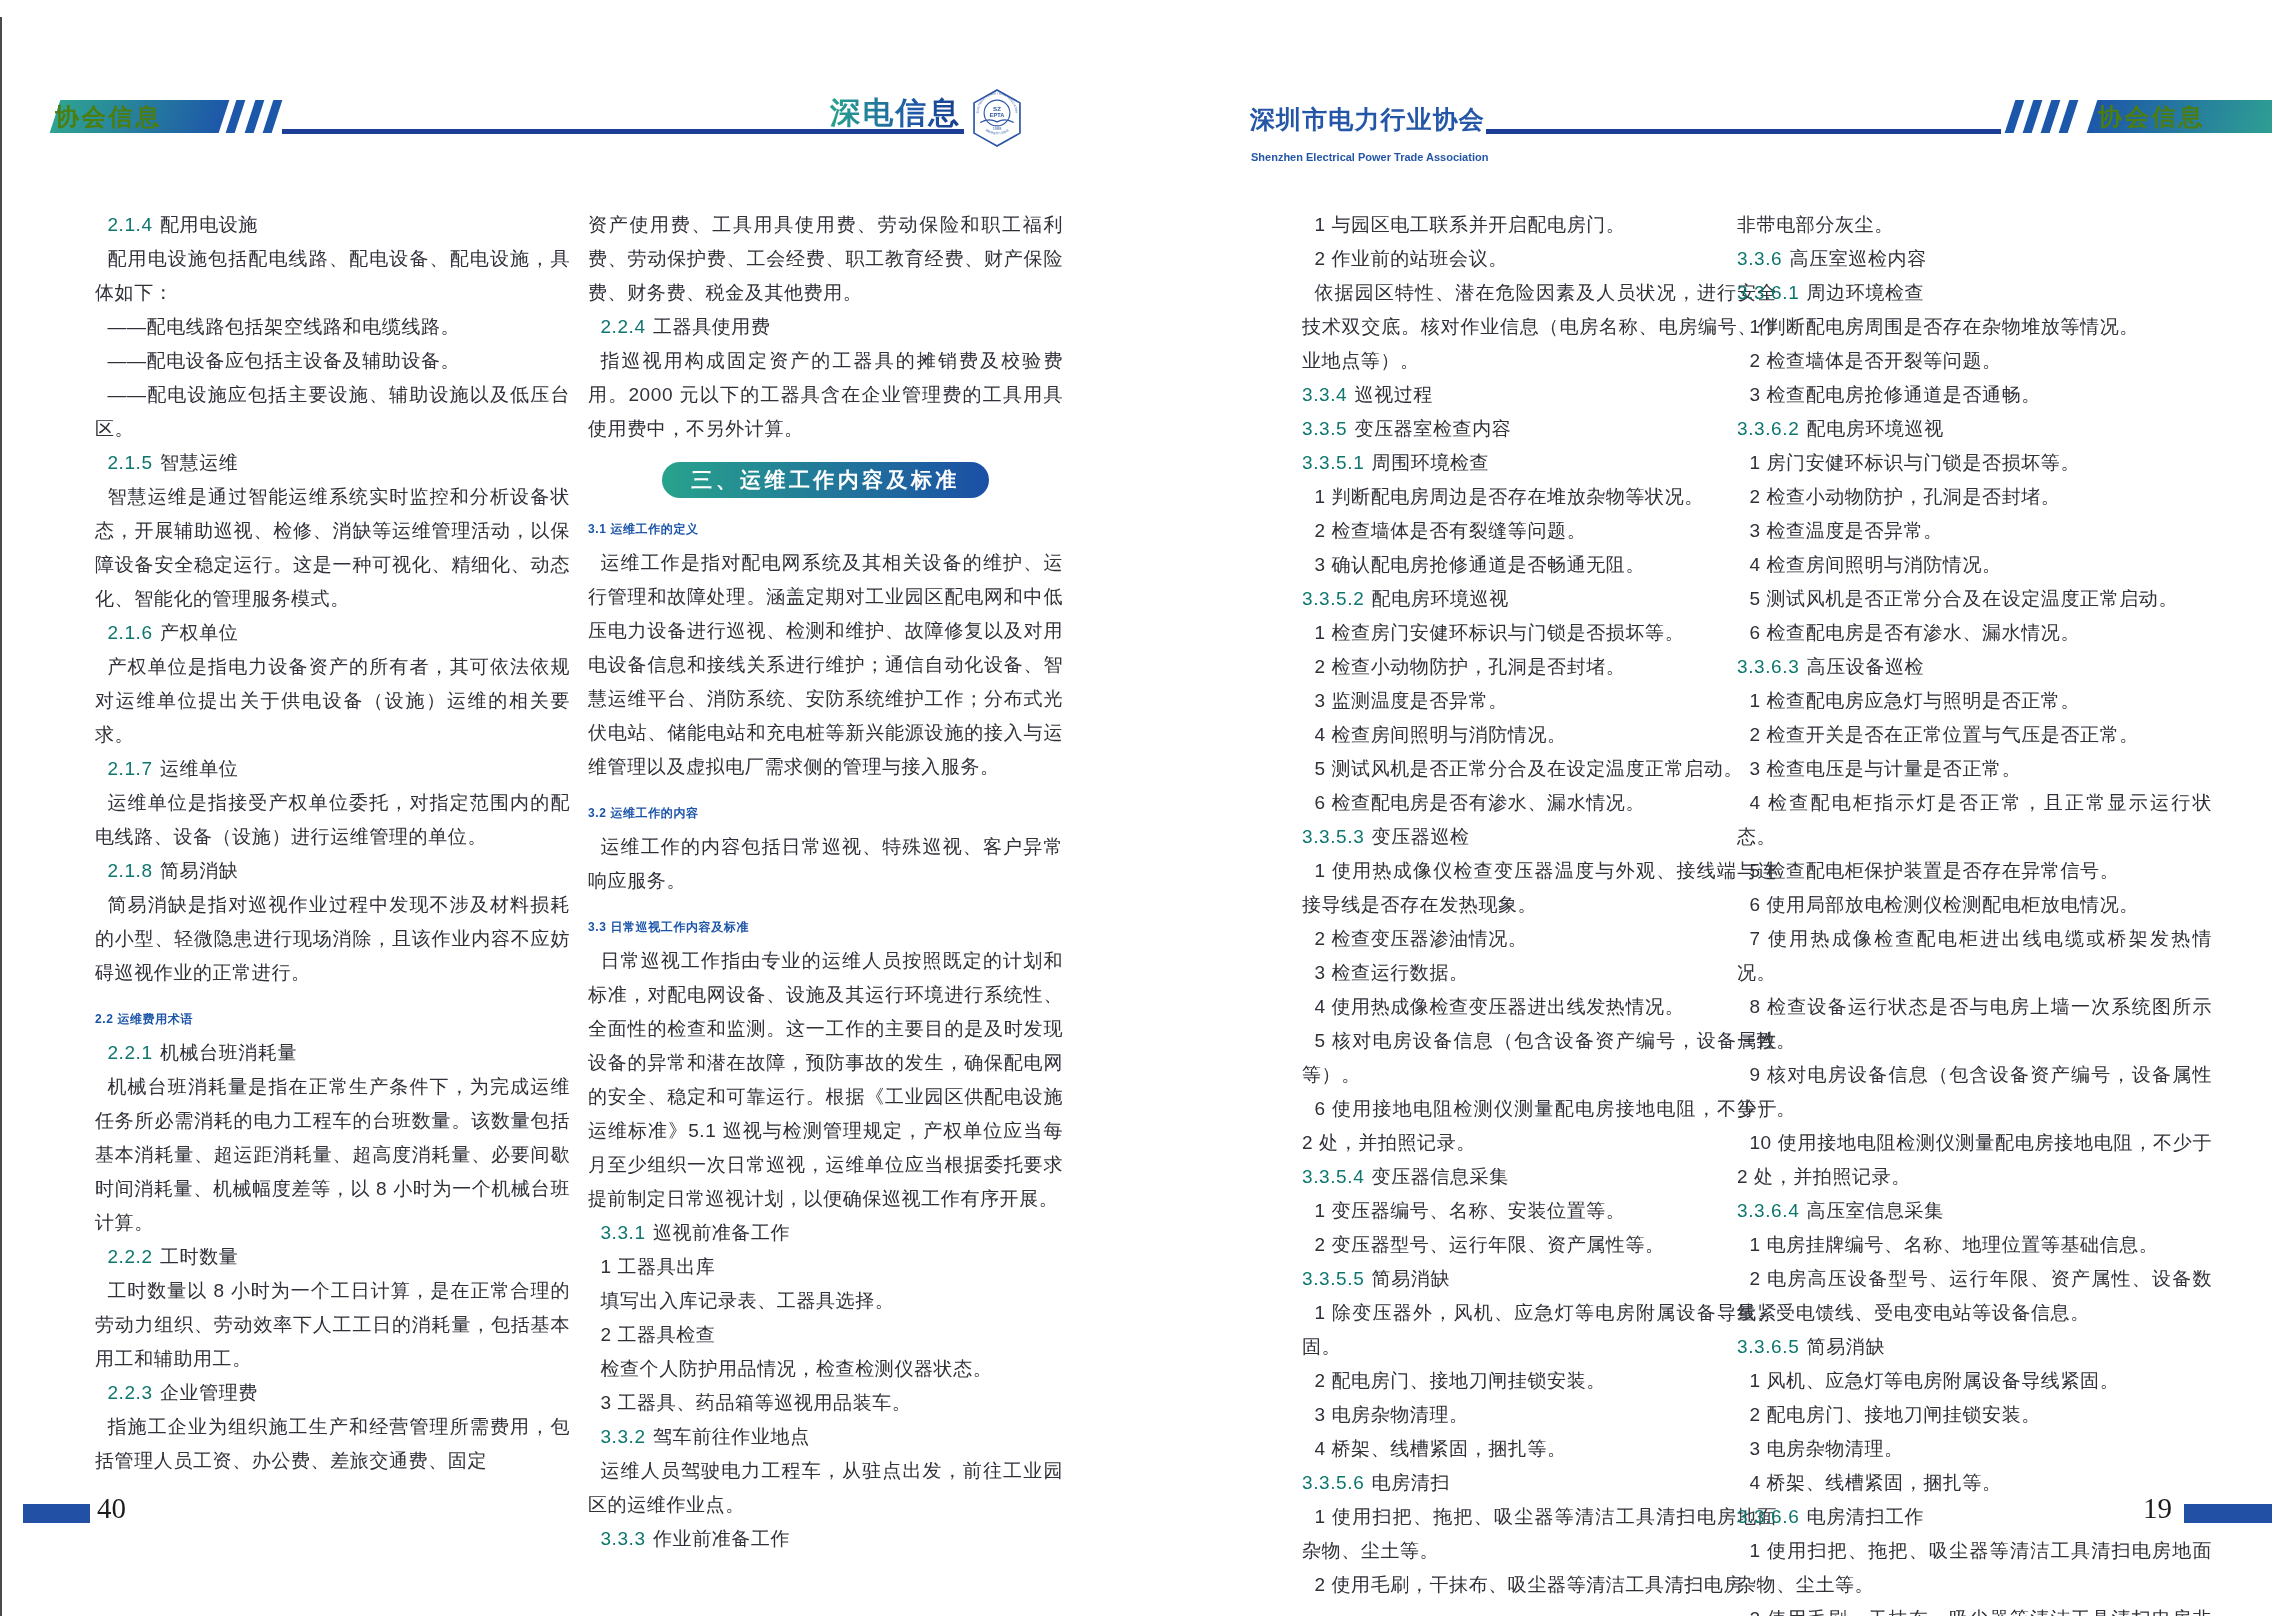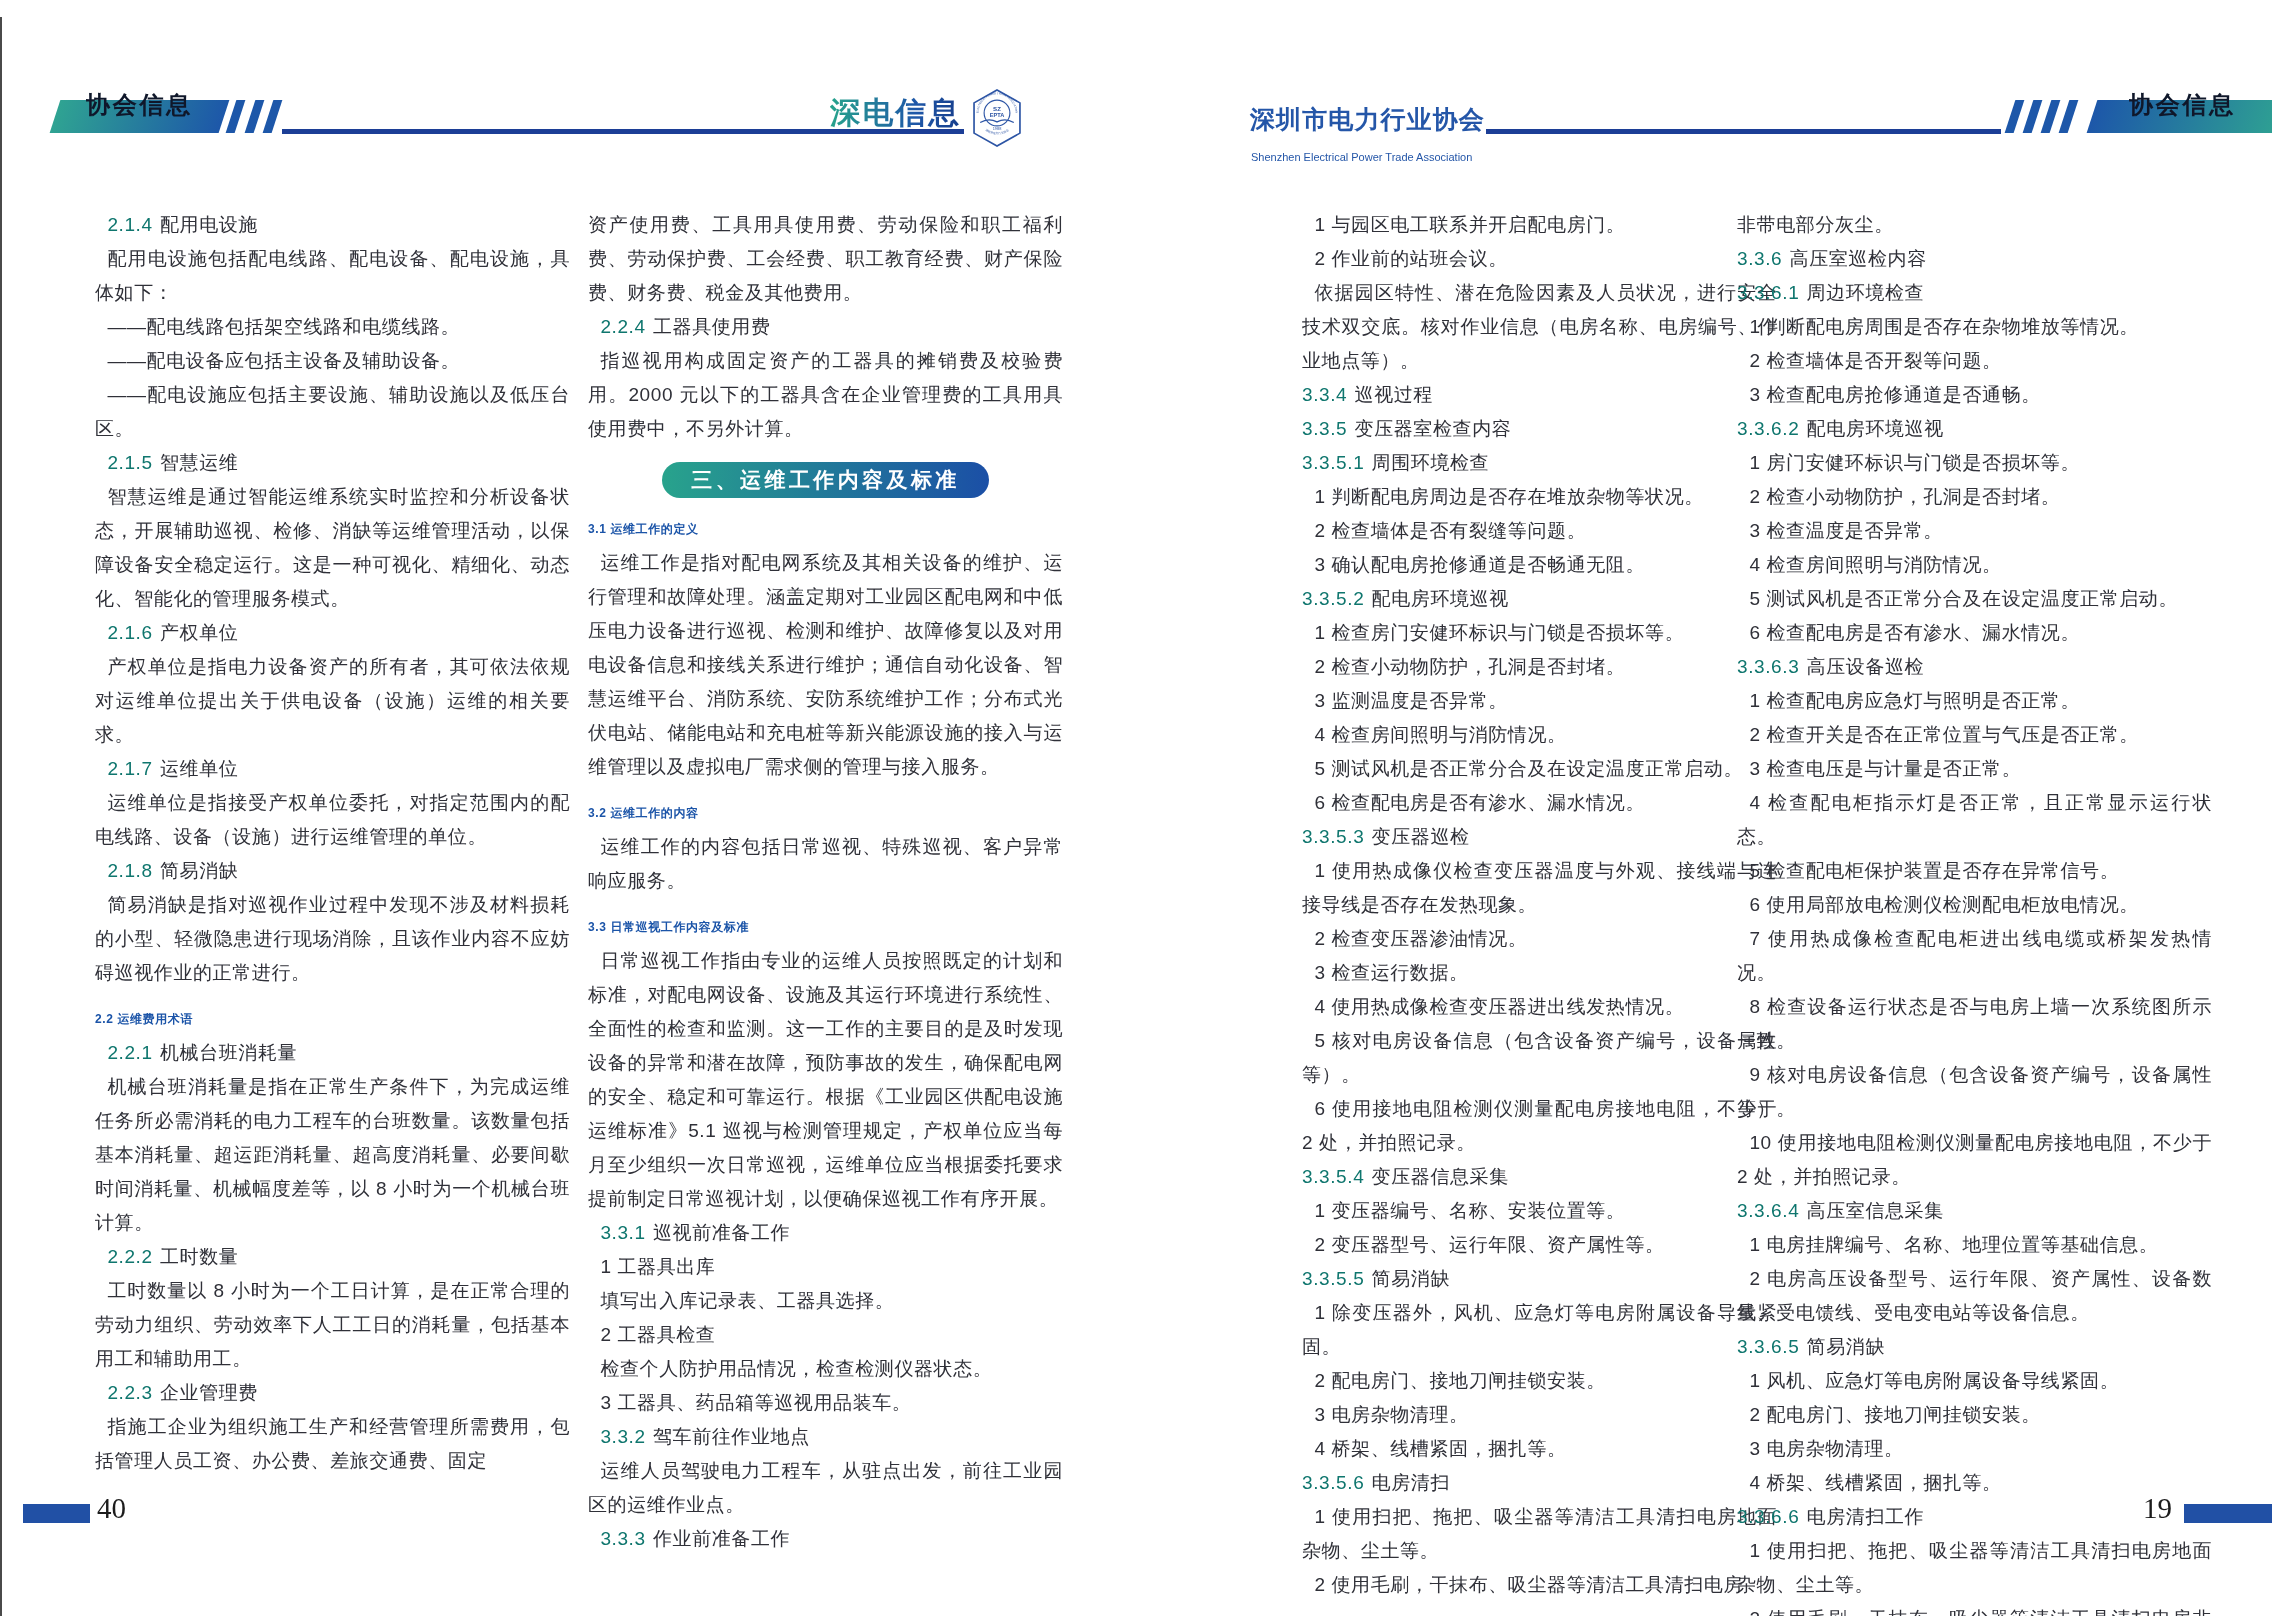--- a/index.html
+++ b/index.html
@@ -7,36 +7,36 @@
     position:relative;width:2273px;height:1617px;background:#ffffff;
     font-family:"Liberation Sans","DejaVu Sans",sans-serif;color:#2f3038;overflow:hidden;
   }
   .edge-line{position:absolute;left:0;top:17px;width:2.3px;height:1600px;background:#4a4a4a;}
 
   
   .banner{position:absolute;top:100px;height:33px;transform:skewX(-18deg);}
   .banner-left{left:55px;width:169px;background:linear-gradient(90deg,#2fa392 0%,#1d57a9 100%);}
   .banner-right{left:2092px;width:195px;background:linear-gradient(90deg,#1d57a9 0%,#2fa392 100%);}
   .banner-label{
-    position:absolute;top:92px;width:169px;text-align:center;color:#0f172a;
+    position:absolute;top:104px;width:169px;text-align:left;color:#4d7c0f;
     font-weight:bold;font-size:24px;letter-spacing:2.8px;line-height:26px;
   }
   .banner-label-left{left:55px;}
   .banner-label-right{left:2098px;}
   .stripe{position:absolute;top:100px;width:8.5px;height:33px;background:#1d57a9;transform:skewX(-18deg);}
   .rule{position:absolute;top:129px;height:5.1px;background:#1c3e96;}
   .rule-left{left:282px;width:682px;}
   .rule-right{left:1486px;width:515px;}
   .masthead{
     position:absolute;left:830px;top:93px;font-size:30.5px;font-weight:bold;letter-spacing:2.3px;
     background:linear-gradient(90deg,#27a38c 0%,#1e57a8 65%,#173e8c 100%);
     -webkit-background-clip:text;background-clip:text;color:transparent;
   }
   .org-cn{position:absolute;left:1250px;top:103px;font-size:25px;font-weight:bold;color:#2456a8;letter-spacing:1.1px;}
-  .org-en{position:absolute;left:1251px;top:151px;font-size:11px;font-weight:normal;color:#2456a8;}
+  .org-en{position:absolute;left:1251px;top:151px;font-size:11px;font-weight:bold;color:#2456a8;}
   .logo{position:absolute;left:969px;top:88px;width:56px;height:60px;}
 
   
   .col{
     position:absolute;top:208px;width:475px;font-size:19px;line-height:34px;
     text-align:justify;letter-spacing:0.6px;color:#2f3038;
   }
   #c0{left:95px;}
   #c1{left:588px;}
   #c2{left:1302px;}

